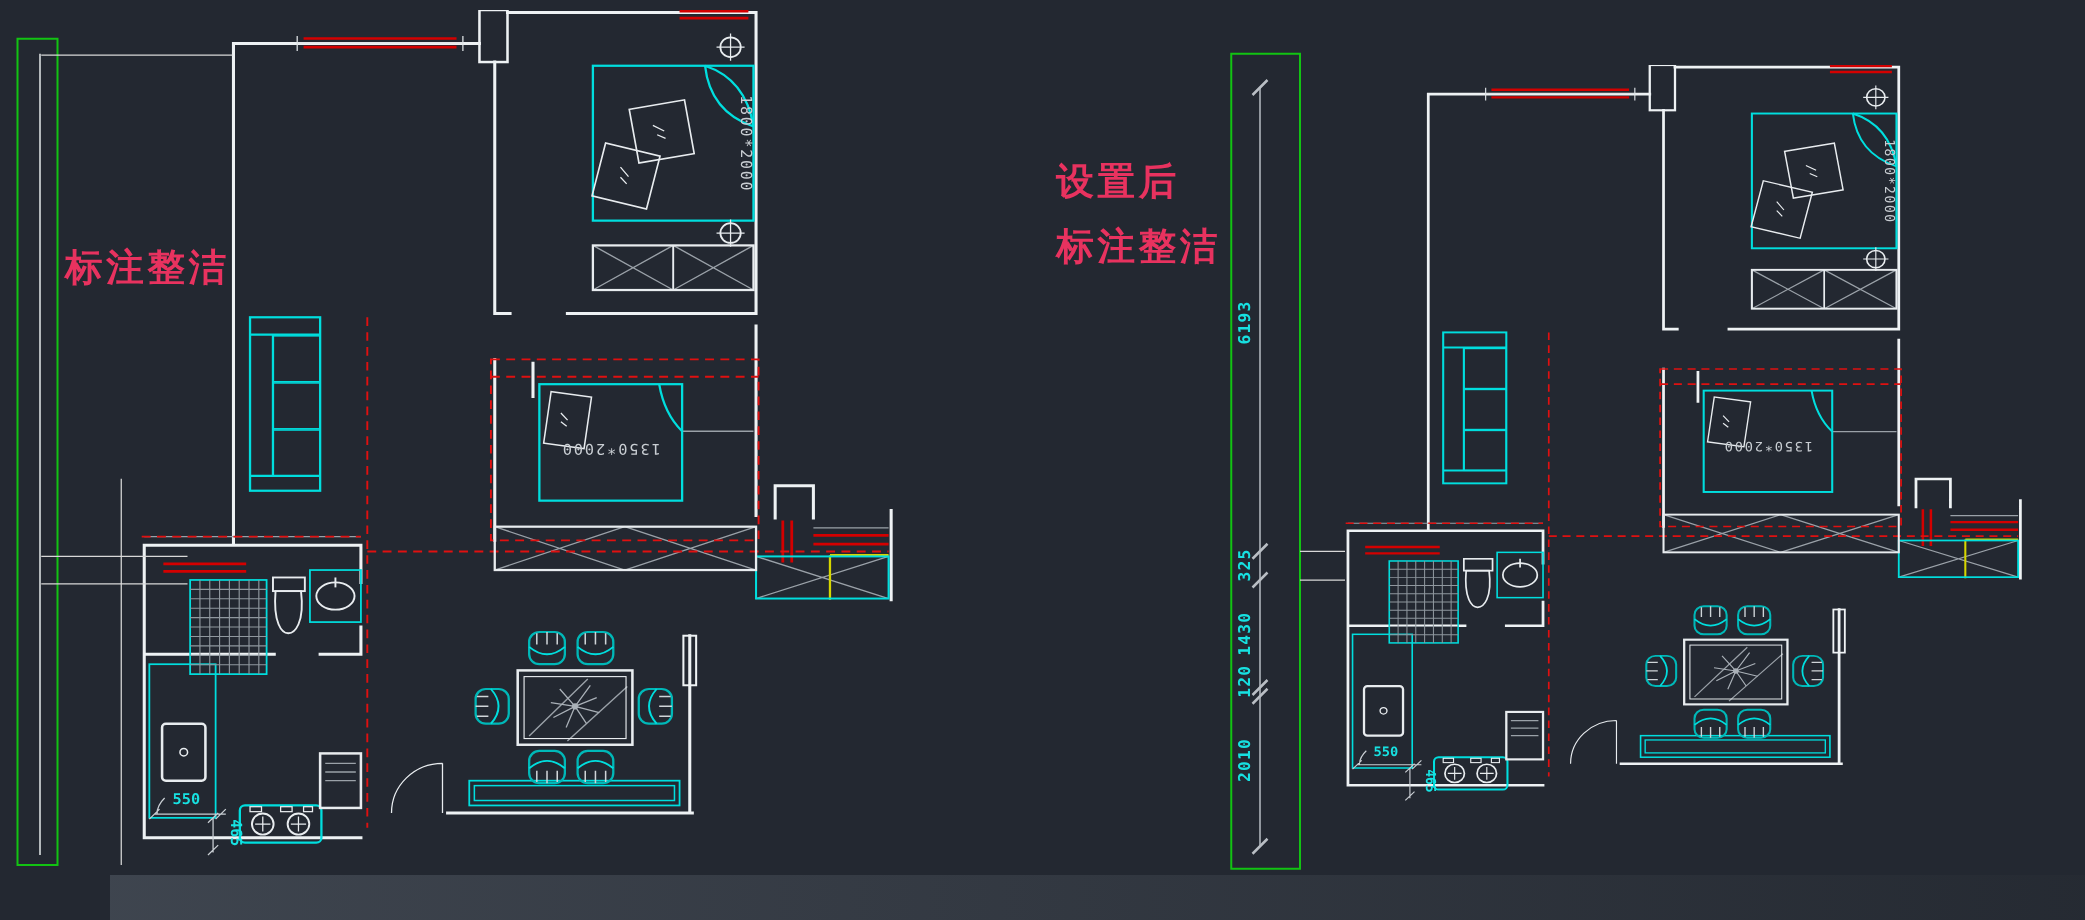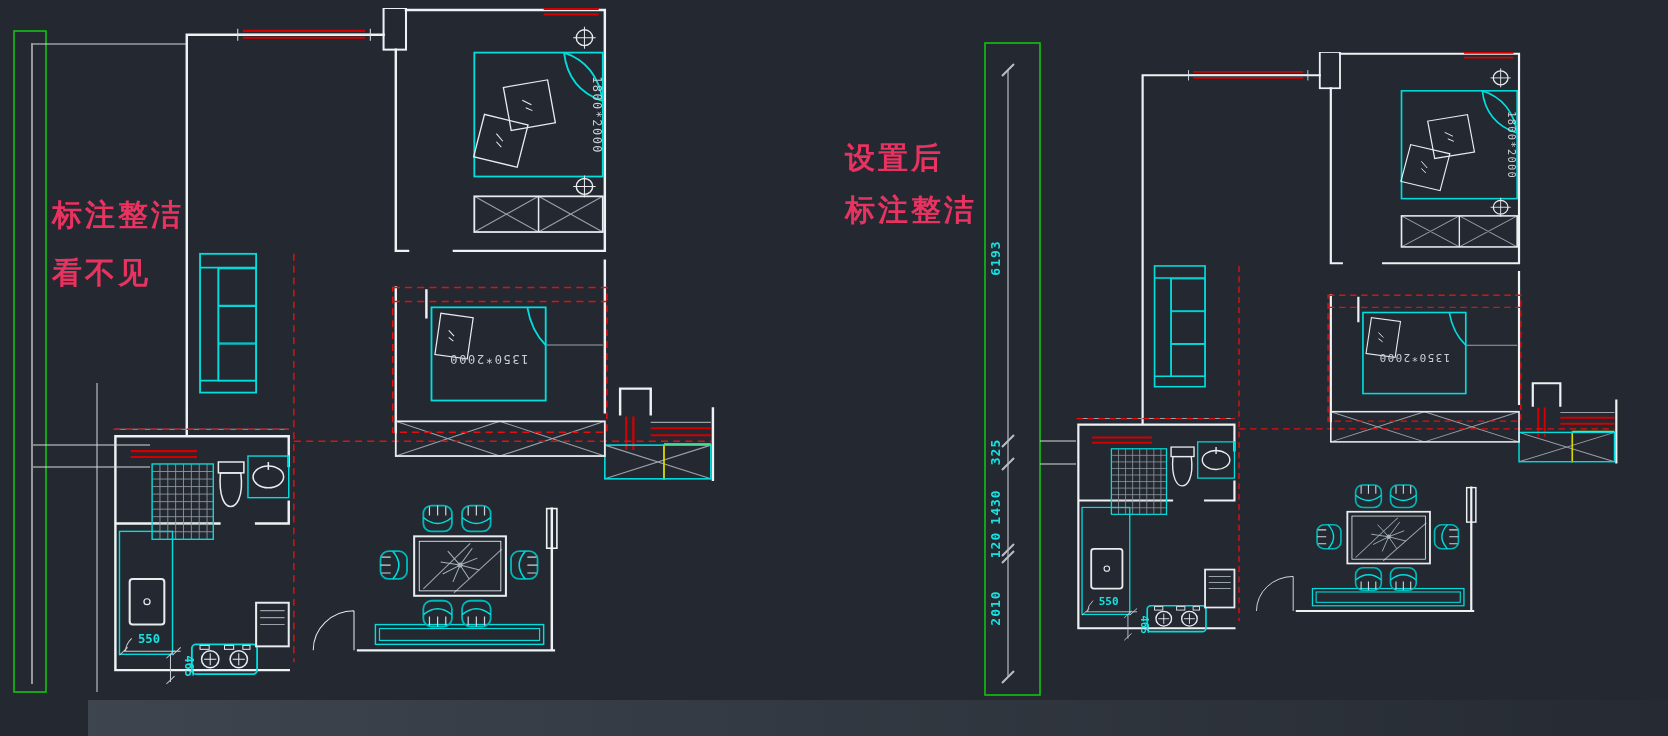--- a/index.html
+++ b/index.html
@@ -1,21 +1,21 @@
 <!DOCTYPE html>
 <html><head>
 <meta charset="utf-8">
 <style>
   html,body{margin:0;padding:0;background:#1c2128;}
   .canvas{position:relative;width:1668px;height:736px;background:#232831;overflow:hidden;
           font-family:"Liberation Sans",sans-serif;}
   .anno{position:absolute;font-weight:bold;font-size:30px;letter-spacing:3px;
         color:#e8325f;white-space:nowrap;}
   .anno.before{left:52px;top:186px;line-height:58px;}
-  .anno.after{left:845px;top:132px;line-height:52px;}
+  .anno.after{left:845px;top:120px;line-height:52px;}
   svg text.cadlabel{fill:#c9ced3;font-family:"DejaVu Sans Mono",monospace;font-size:12px;letter-spacing:1.5px;}
   svg text.dimtext{fill:#17e1e1;font-family:"DejaVu Sans Mono",monospace;font-size:13px;font-weight:bold;letter-spacing:1px;}
   svg text.dimsmall{fill:#17e1e1;font-family:"DejaVu Sans Mono",monospace;font-size:12px;font-weight:bold;}
 </style>
 </head>
 <body>
 
 <div class="canvas">
 
   <svg width="1668" height="736" viewBox="0 0 1668 736" style="position:absolute;left:0;top:0;">
@@ -184,20 +184,19 @@
       <text class="dimtext" transform="rotate(-90 1000 258)" x="1000" y="258" text-anchor="middle">6193</text>
       <text class="dimtext" transform="rotate(-90 1000 452)" x="1000" y="452" text-anchor="middle">325</text>
       <text class="dimtext" transform="rotate(-90 1000 507)" x="1000" y="507" text-anchor="middle">1430</text>
       <text class="dimtext" transform="rotate(-90 1000 545)" x="1000" y="545" text-anchor="middle">120</text>
       <text class="dimtext" transform="rotate(-90 1000 608)" x="1000" y="608" text-anchor="middle">2010</text>
     </g>
   </svg>
 
   <div class="anno before">
     <div>标注整洁</div>
-    <div>看不见</div>
   </div>
   <div class="anno after">
     <div>设置后</div>
     <div>标注整洁</div>
   </div>
 
 </div>
 
 </body></html>

